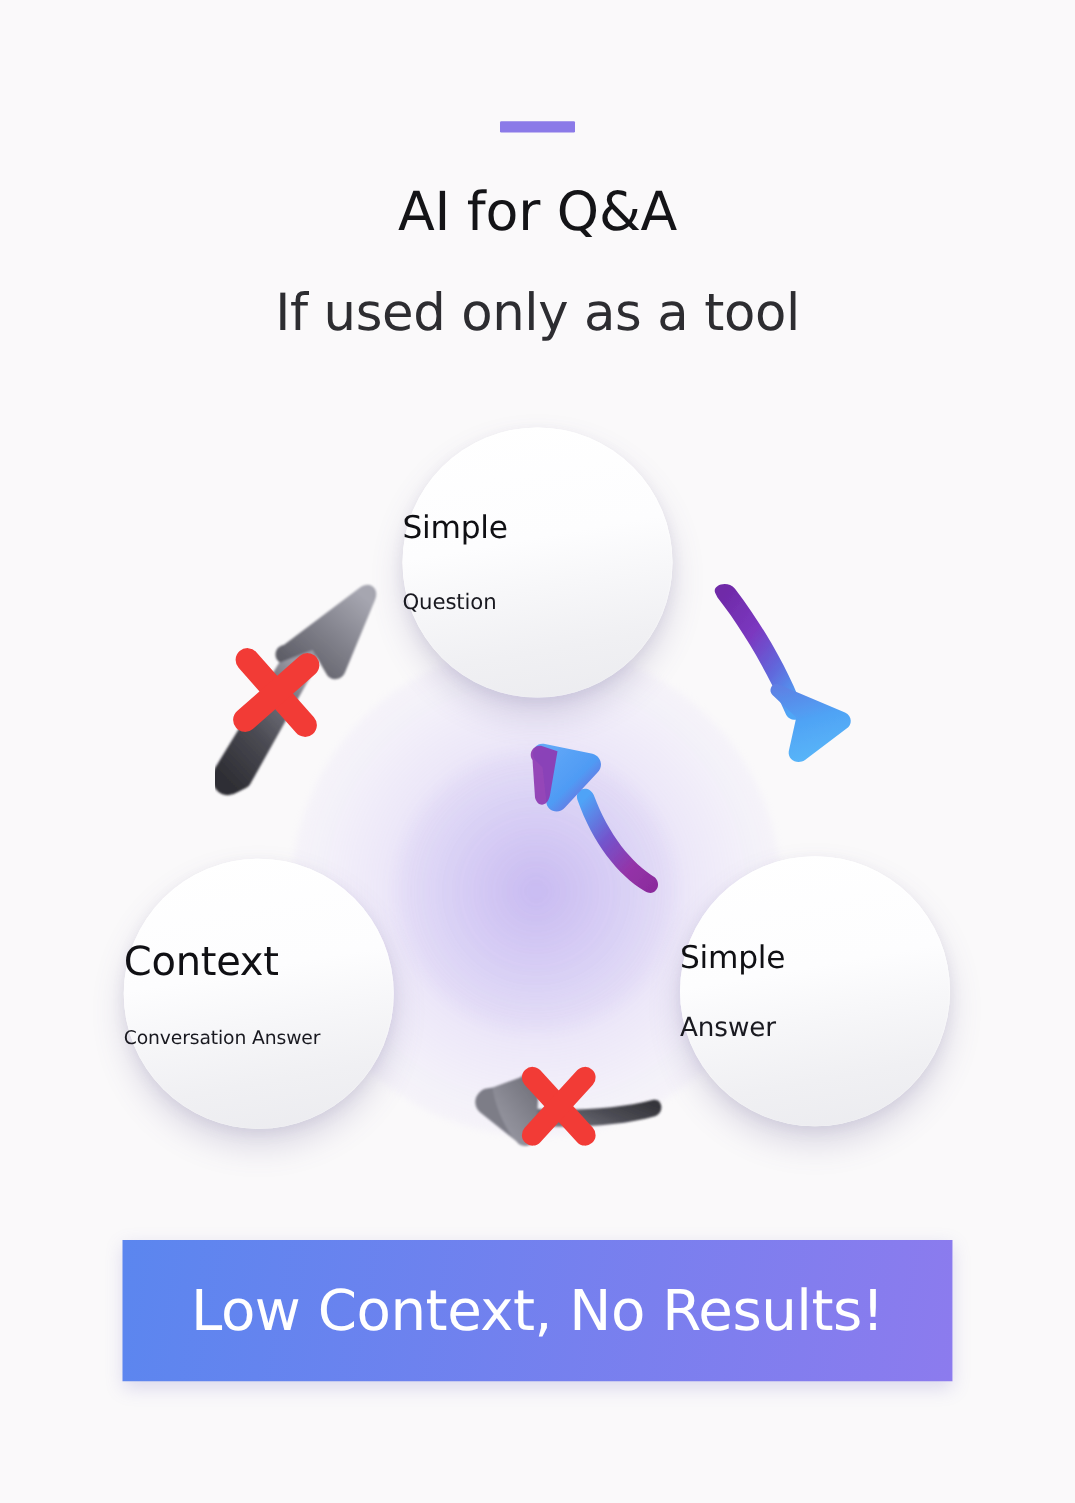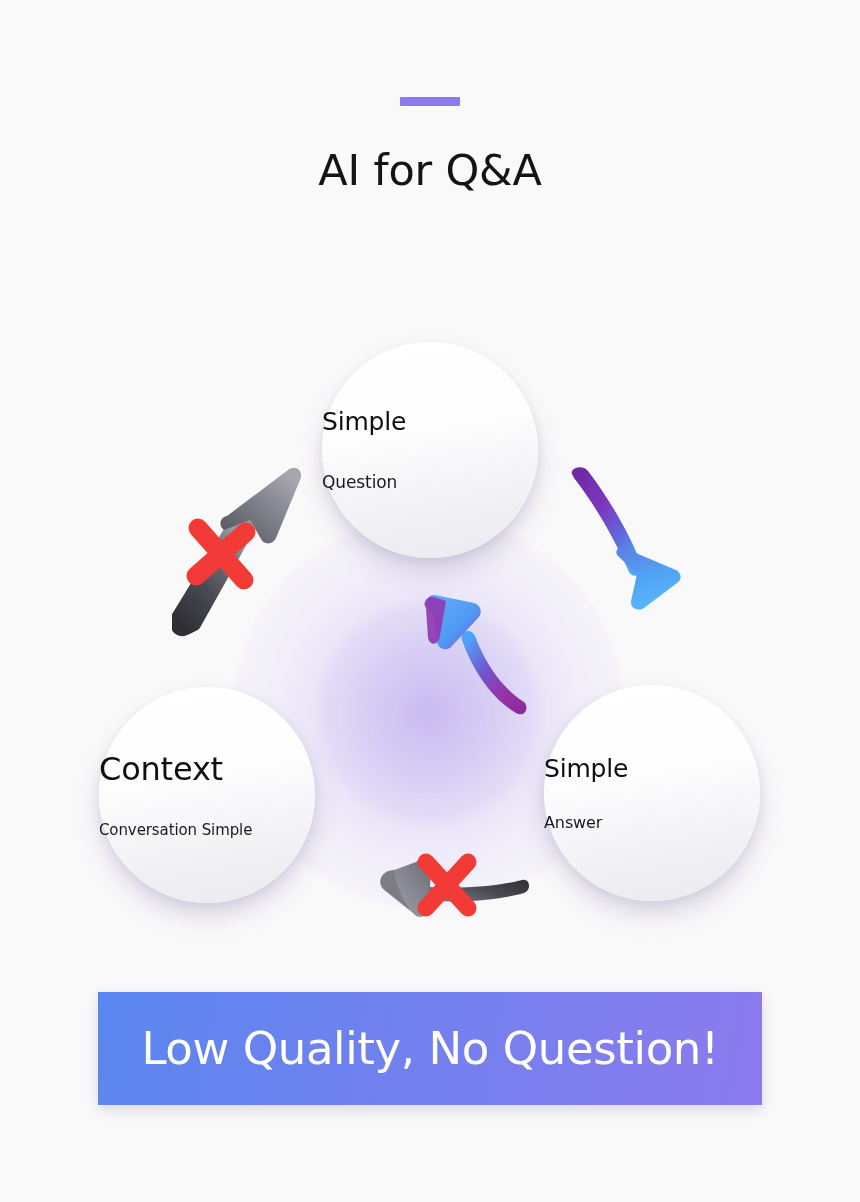--- a/index.html
+++ b/index.html
@@ -68,21 +68,21 @@
   .node.bottomleft { left: 99px; top:687px; }
   .node.bottomright{ left:544px; top:685px; }
 
   .node .primary   { font-size:25px; color:#101014; font-weight:400;
                      line-height:1; margin-bottom:6px; letter-spacing:-0.2px; }
   .node.bottomleft .primary { font-size:32px; }
   .node .secondary { font-size:17px; color:#191920; font-weight:400;
                      line-height:1; margin-top:34px; letter-spacing:-0.1px; }
   .node.bottomleft .secondary { font-size:15px; margin-top:32px; }
   .node.top .secondary { }
-  .node.bottomright .secondary { font-size:16px; margin-top:28px; }
+  .node.bottomright .secondary { font-size:21px; margin-top:28px; }
 
   
   .arrow { position:absolute; }
   .arrow-tl { left:172px; top:452px; width:132px; height:188px; }
   .arrow-tr { left:558px; top:462px; width:132px; height:174px; }
   .arrow-c  { left:412px; top:562px; width:130px; height:164px; }
   .arrow-b  { left:332px; top:846px; width:200px; height:78px; }
 
   .xmark { position:absolute; }
   .x-tl { left:178px; top:510px; width:86px; height:86px; }
@@ -101,20 +101,21 @@
 </style>
 </head>
 <body>
 
 <div id="stage">
 
   <div class="divider" style="background: rgb(139, 122, 232);"></div>
 
   <div class="title" style="color: rgb(20, 20, 23);">AI for Q&amp;A</div>
 
+  <div class="subtitle" style="color: rgb(45, 45, 49);">If used only as a tool</div>
 
   <div class="glow"></div>
   <div class="glow-inner"></div>
 
   <svg class="arrow arrow-tr" viewBox="0 0 132 174">
     <defs>
       <linearGradient id="gradTR" x1="0.12" y1="0.05" x2="0.85" y2="0.95">
         <stop offset="0%" stop-color="#6f2aa8"></stop>
         <stop offset="38%" stop-color="#7b38c0"></stop>
         <stop offset="70%" stop-color="#6069dc"></stop>
@@ -236,25 +237,25 @@
     </g>
   </svg>
 
   <div class="node top">
     <div class="primary">Simple</div>
     <div class="secondary">Question</div>
   </div>
 
   <div class="node bottomleft">
     <div class="primary">Context</div>
-    <div class="secondary">Conversation Simple</div>
+    <div class="secondary">Conversation Answer</div>
   </div>
 
   <div class="node bottomright">
     <div class="primary">Simple</div>
     <div class="secondary">Answer</div>
   </div>
 
   <div class="banner" style="background: linear-gradient(100deg, rgb(91, 134, 239) 0%, rgb(140, 123, 238) 100%);">
-    <span class="banner-text" style="color: rgb(255, 255, 255);">Low Quality, No Question!</span>
+    <span class="banner-text" style="color: rgb(255, 255, 255);">Low Context, No Results!</span>
   </div>
 
 </div>
 
 </body></html>

